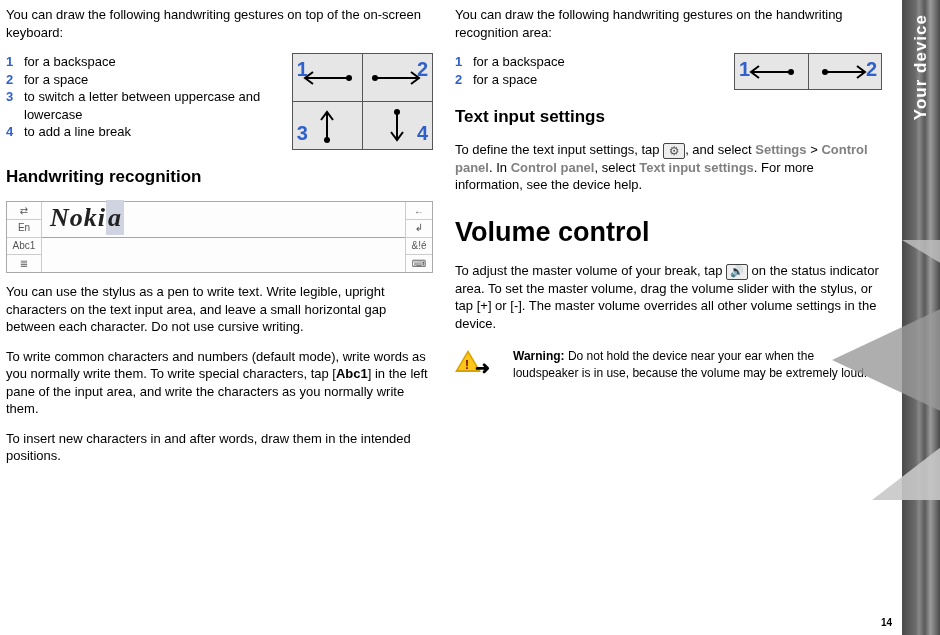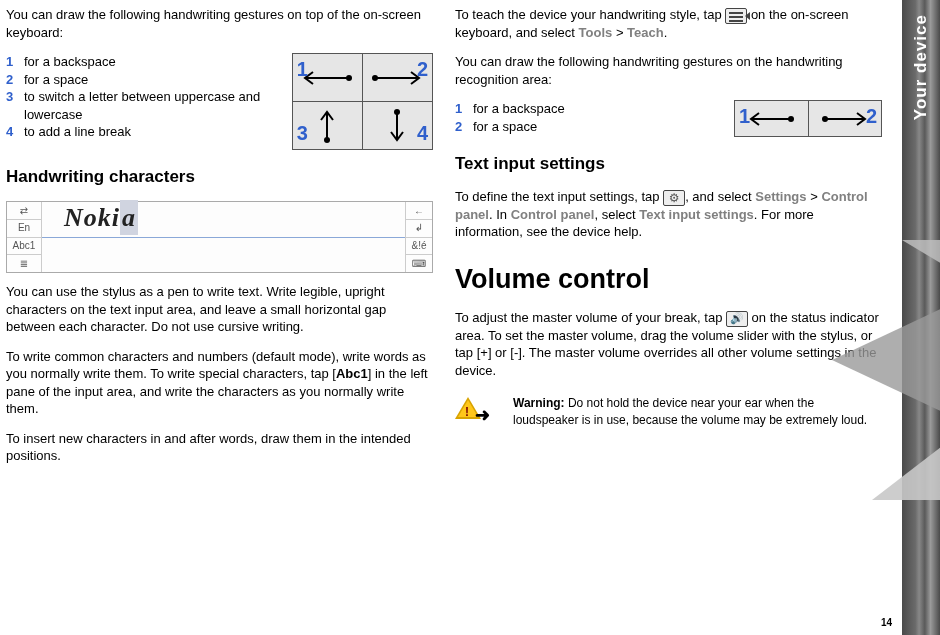--- a/index.html
+++ b/index.html
@@ -23,21 +23,21 @@
   .tl { top: 2px; left: 4px; } .tr { top: 2px; right: 4px; }
   .gesture-svg { display: block; margin: 0 auto; }
   .hw-area { display: flex; border: 1px solid #aaa; height: 72px; background: #fdfdfd; font-size: 10px; }
   .hw-left, .hw-right { width: 34px; display: flex; flex-direction: column; }
   .hw-right { width: 26px; }
   .hw-left div, .hw-right div { flex: 1 1 0; border-bottom: 1px solid #ccc; display: flex; align-items: center; justify-content: center; color: #555; }
   .hw-left div:last-child, .hw-right div:last-child { border-bottom: none; }
   .hw-mid { flex: 1; display: flex; flex-direction: column; border-left: 1px solid #ccc; border-right: 1px solid #ccc; }
   .hw-line { flex: 1; border-bottom: 1px solid #8aa8d8; position: relative; }
   .hw-line:last-child { border-bottom: none; }
-  .noki { position: absolute; left: 22px; top: -2px; font-family: "Comic Sans MS", cursive; font-size: 26px; font-style: italic; font-weight: 700; color: #222; letter-spacing: 1px; }
+  .noki { position: absolute; left: 8px; top: -2px; font-family: "Comic Sans MS", cursive; font-size: 26px; font-style: italic; font-weight: 700; color: #222; letter-spacing: 1px; }
   .noki-sel { display: inline-block; background: #d0d4e0; padding: 0 2px; }
   .inl-icon { display: inline-block; vertical-align: middle; width: 22px; height: 16px; border: 1px solid #444; border-radius: 2px; position: relative; background: #eee; }
   .inl-icon.lines::before { content:""; position:absolute; left:3px; right:3px; top:3px; height:2px; background:#444; box-shadow: 0 4px 0 #444, 0 8px 0 #444; }
   .inl-icon.lines-left::after { content:""; position:absolute; right:-4px; top:3px; width:0; height:0; border-top:4px solid transparent; border-bottom:4px solid transparent; border-right:5px solid #444; }
   .inl-icon.gear::before { content:"⚙"; position:absolute; left:0; right:0; top:-1px; text-align:center; font-size:12px; color:#555; }
   .inl-icon.speaker::before { content:"🔊"; position:absolute; left:0; right:0; top:-1px; text-align:center; font-size:11px; }
   .breadcrumb b { color: #808080; }
   .gesture-box-2 { width: 148px; }
   .gbox2 td { height: 36px; }
   .warning-row { display: flex; gap: 10px; align-items: flex-start; margin-top: 4px; }
@@ -119,21 +119,21 @@
                       <circle cx="15" cy="4" r="3" fill="#000"></circle>
                       <polyline points="9,24 15,32 21,24" fill="none" stroke="#000" stroke-width="2"></polyline>
                     </svg>
             </td>
           </tr>
               </tbody>
             </table>
         </div>
       </div>
 
-      <h2>Handwriting characters</h2>
+      <h2>Handwriting recognition</h2>
 
       <div class="hw-area">
         <div class="hw-left">
           <div>⇄</div>
           <div>En</div>
           <div>Abc1</div>
           <div>≣</div>
         </div>
         <div class="hw-mid">
           <div class="hw-line">
@@ -150,23 +150,20 @@
       </div>
 
       <p>You can use the stylus as a pen to write text. Write legible, upright characters on the text input area, and leave a small horizontal gap between each character. Do not use cursive writing.</p>
       <p>
         <span>To write common characters and numbers (default mode), write words as you normally write them. To write special characters, tap [</span><b>Abc1</b><span>] in the left pane of the input area, and write the characters as you normally write them.</span>
       </p>
       <p>To insert new characters in and after words, draw them in the intended positions.</p>
     </div>
 
     <div class="col">
-      <p class="breadcrumb">
-        <span>To teach the device your handwriting style, tap </span><span class="inl-icon lines lines-left"></span><span> on the on-screen keyboard, and select </span><b class="glink">Tools</b><span> &gt; </span><b class="glink">Teach</b><span>.</span>
-      </p>
       <p>You can draw the following handwriting gestures on the handwriting recognition area:</p>
 
       <div class="gesture-row">
         <div class="gesture-list">
           <ol class="num-list">
             <li>
                 <span class="n">1</span>
                 <span>for a backspace</span>
               </li>
             <li>

